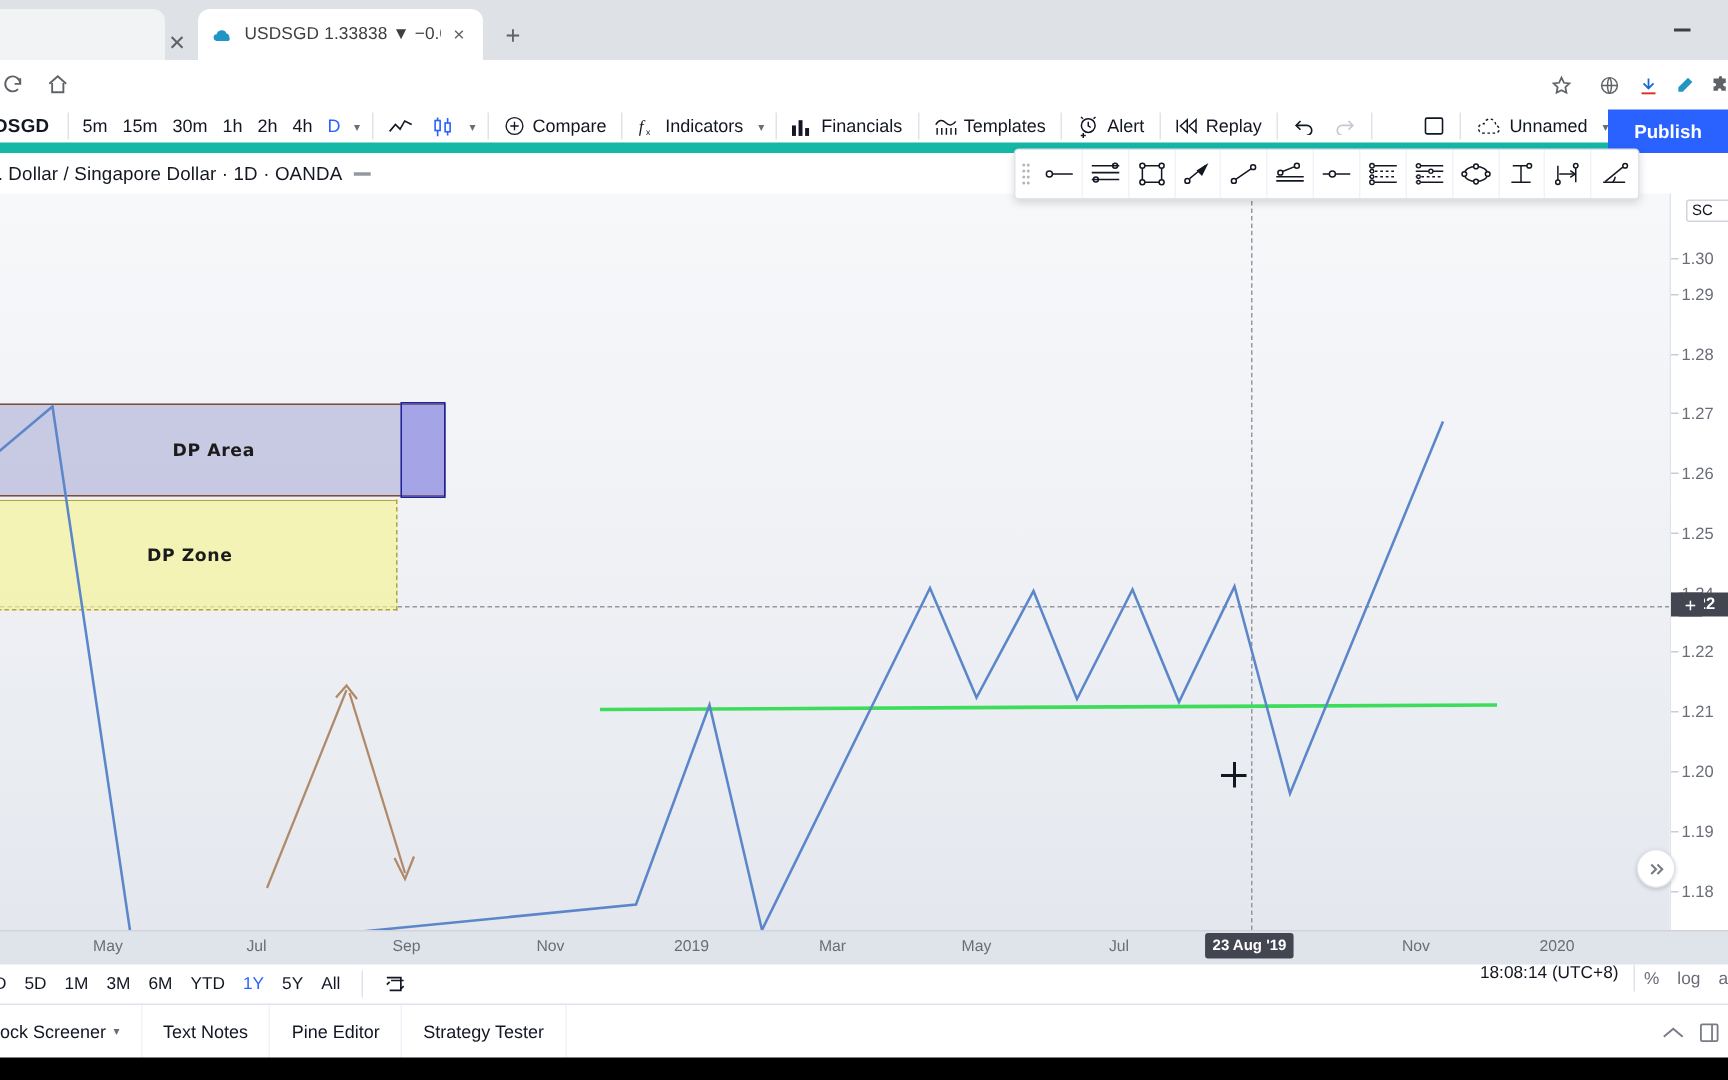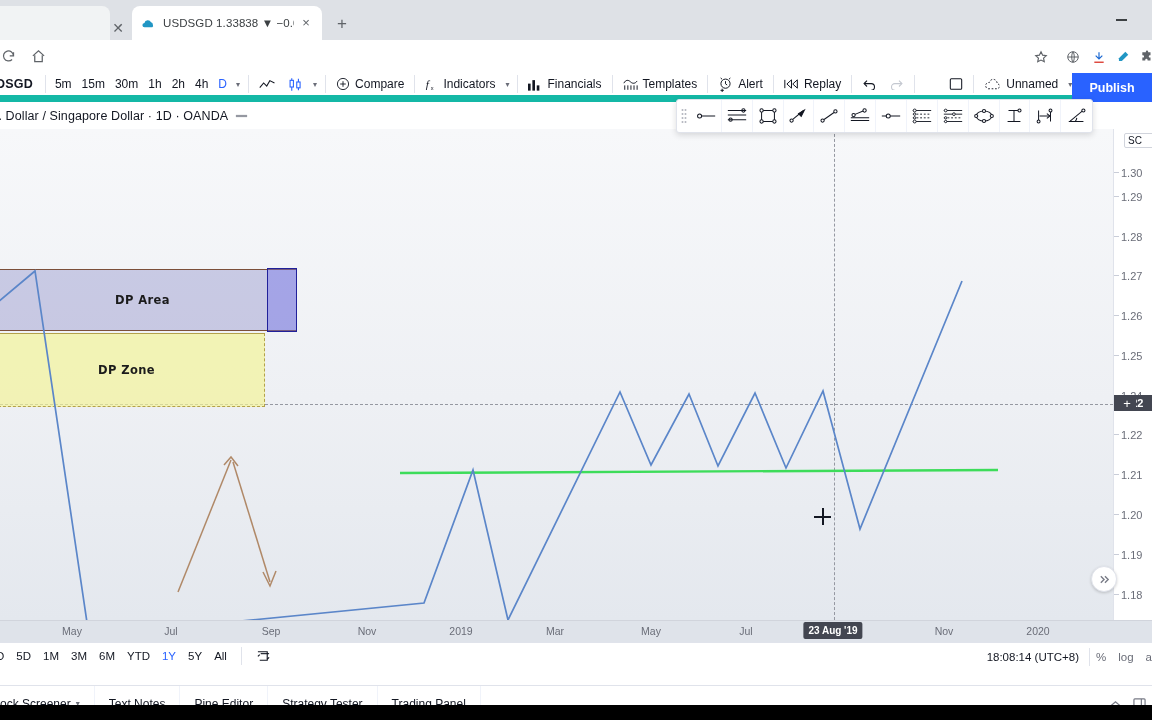--- a/index.html
+++ b/index.html
@@ -193,26 +193,26 @@
 
   
   .rangebar {
     position: absolute; left: 0; top: 642px; width: 1152px; height: 27px;
     background: #ffffff; border-top: 1px solid #e0e3eb;
     display: flex; align-items: center; font-size: 11.5px; color: #131722;
   }
   .rb-itm { padding: 0 6px; height: 20px; display: flex; align-items: center; }
   .rb-itm.sel { color: #2962ff; }
   .rb-right { position: absolute; right: 0; top: 0; height: 27px;
-    display: flex; align-items: center; font-size: 11.5px; color: #6a6d78; }
+    display: flex; align-items: flex-start; font-size: 11.5px; color: #6a6d78; }
   .rb-time { color: #131722; }
   .bottombar {
     position: absolute; left: 0; top: 669px; width: 1152px; height: 36px;
     background: #ffffff; border-top: 1px solid #e0e3eb;
-    display: flex; align-items: center; font-size: 12px; color: #131722; margin-top: 16px;
+    display: flex; align-items: center; font-size: 12px; color: #131722;
   }
   .bb-itm { padding: 0 14px; height: 36px; display: flex; align-items: center;
     gap: 5px; border-right: 1px solid #f0f3fa; }
   .bb-right { position: absolute; right: 6px; top: 0; height: 36px;
     display: flex; align-items: center; gap: 10px; color: #6a6d78; }
   .blackstrip { position: absolute; left: 0; top: 705px; width: 1152px; height: 15px;
     background: #000; }
   svg { display: block; }
 </style>
 </head>
@@ -692,21 +692,20 @@
   </div>
 
   <div class="bottombar">
     <span class="bb-itm" style="margin-left:-14px">
       <span>ock Screener</span>
       <span class="chev">▾</span>
       </span>
     <span class="bb-itm">Text Notes</span>
     <span class="bb-itm">Pine Editor</span>
     <span class="bb-itm">Strategy Tester</span>
-    <span class="bb-itm">Trading Panel</span>
 
     <span class="bb-right">
       <span>
         <svg width="15" height="9" viewBox="0 0 16 10" fill="none" stroke="#787b86" stroke-width="1.4">
           <path d="M1 8L8 2l7 6"></path>
           </svg>
         </span>
       <span>
         <svg width="13" height="13" viewBox="0 0 14 14" fill="none" stroke="#787b86" stroke-width="1.3">
           <rect x="1" y="1" width="12" height="12" rx="1"></rect>

